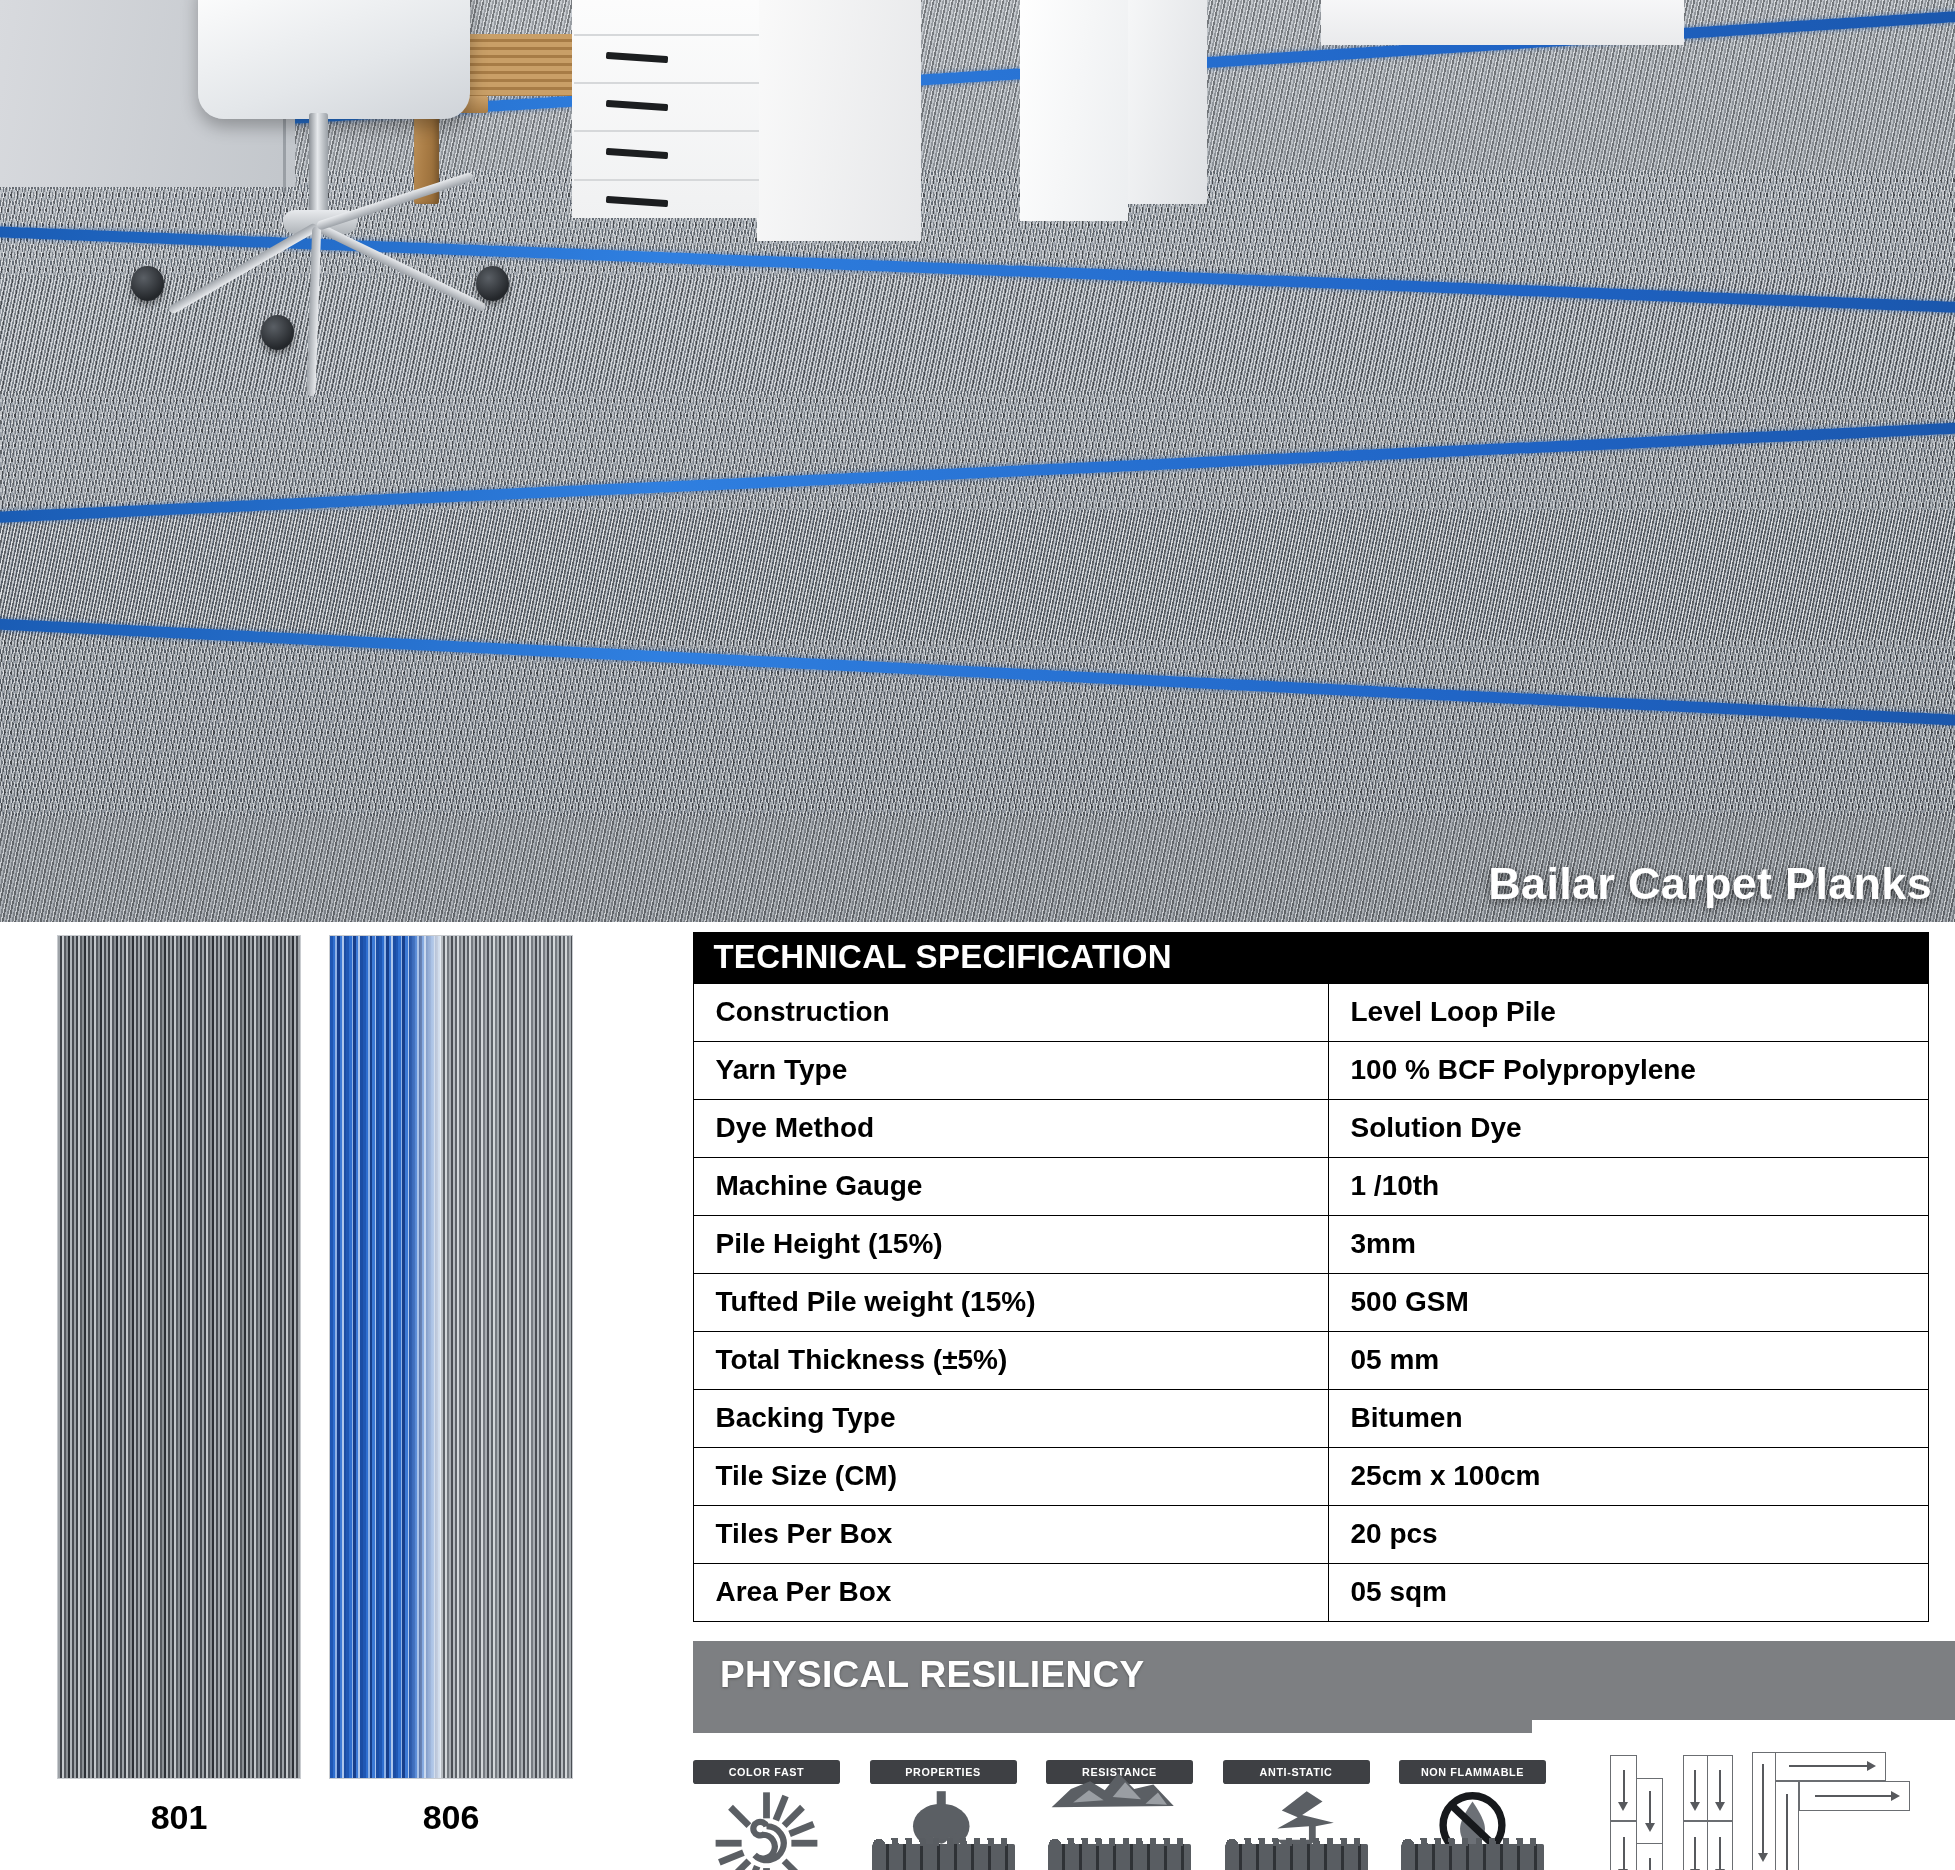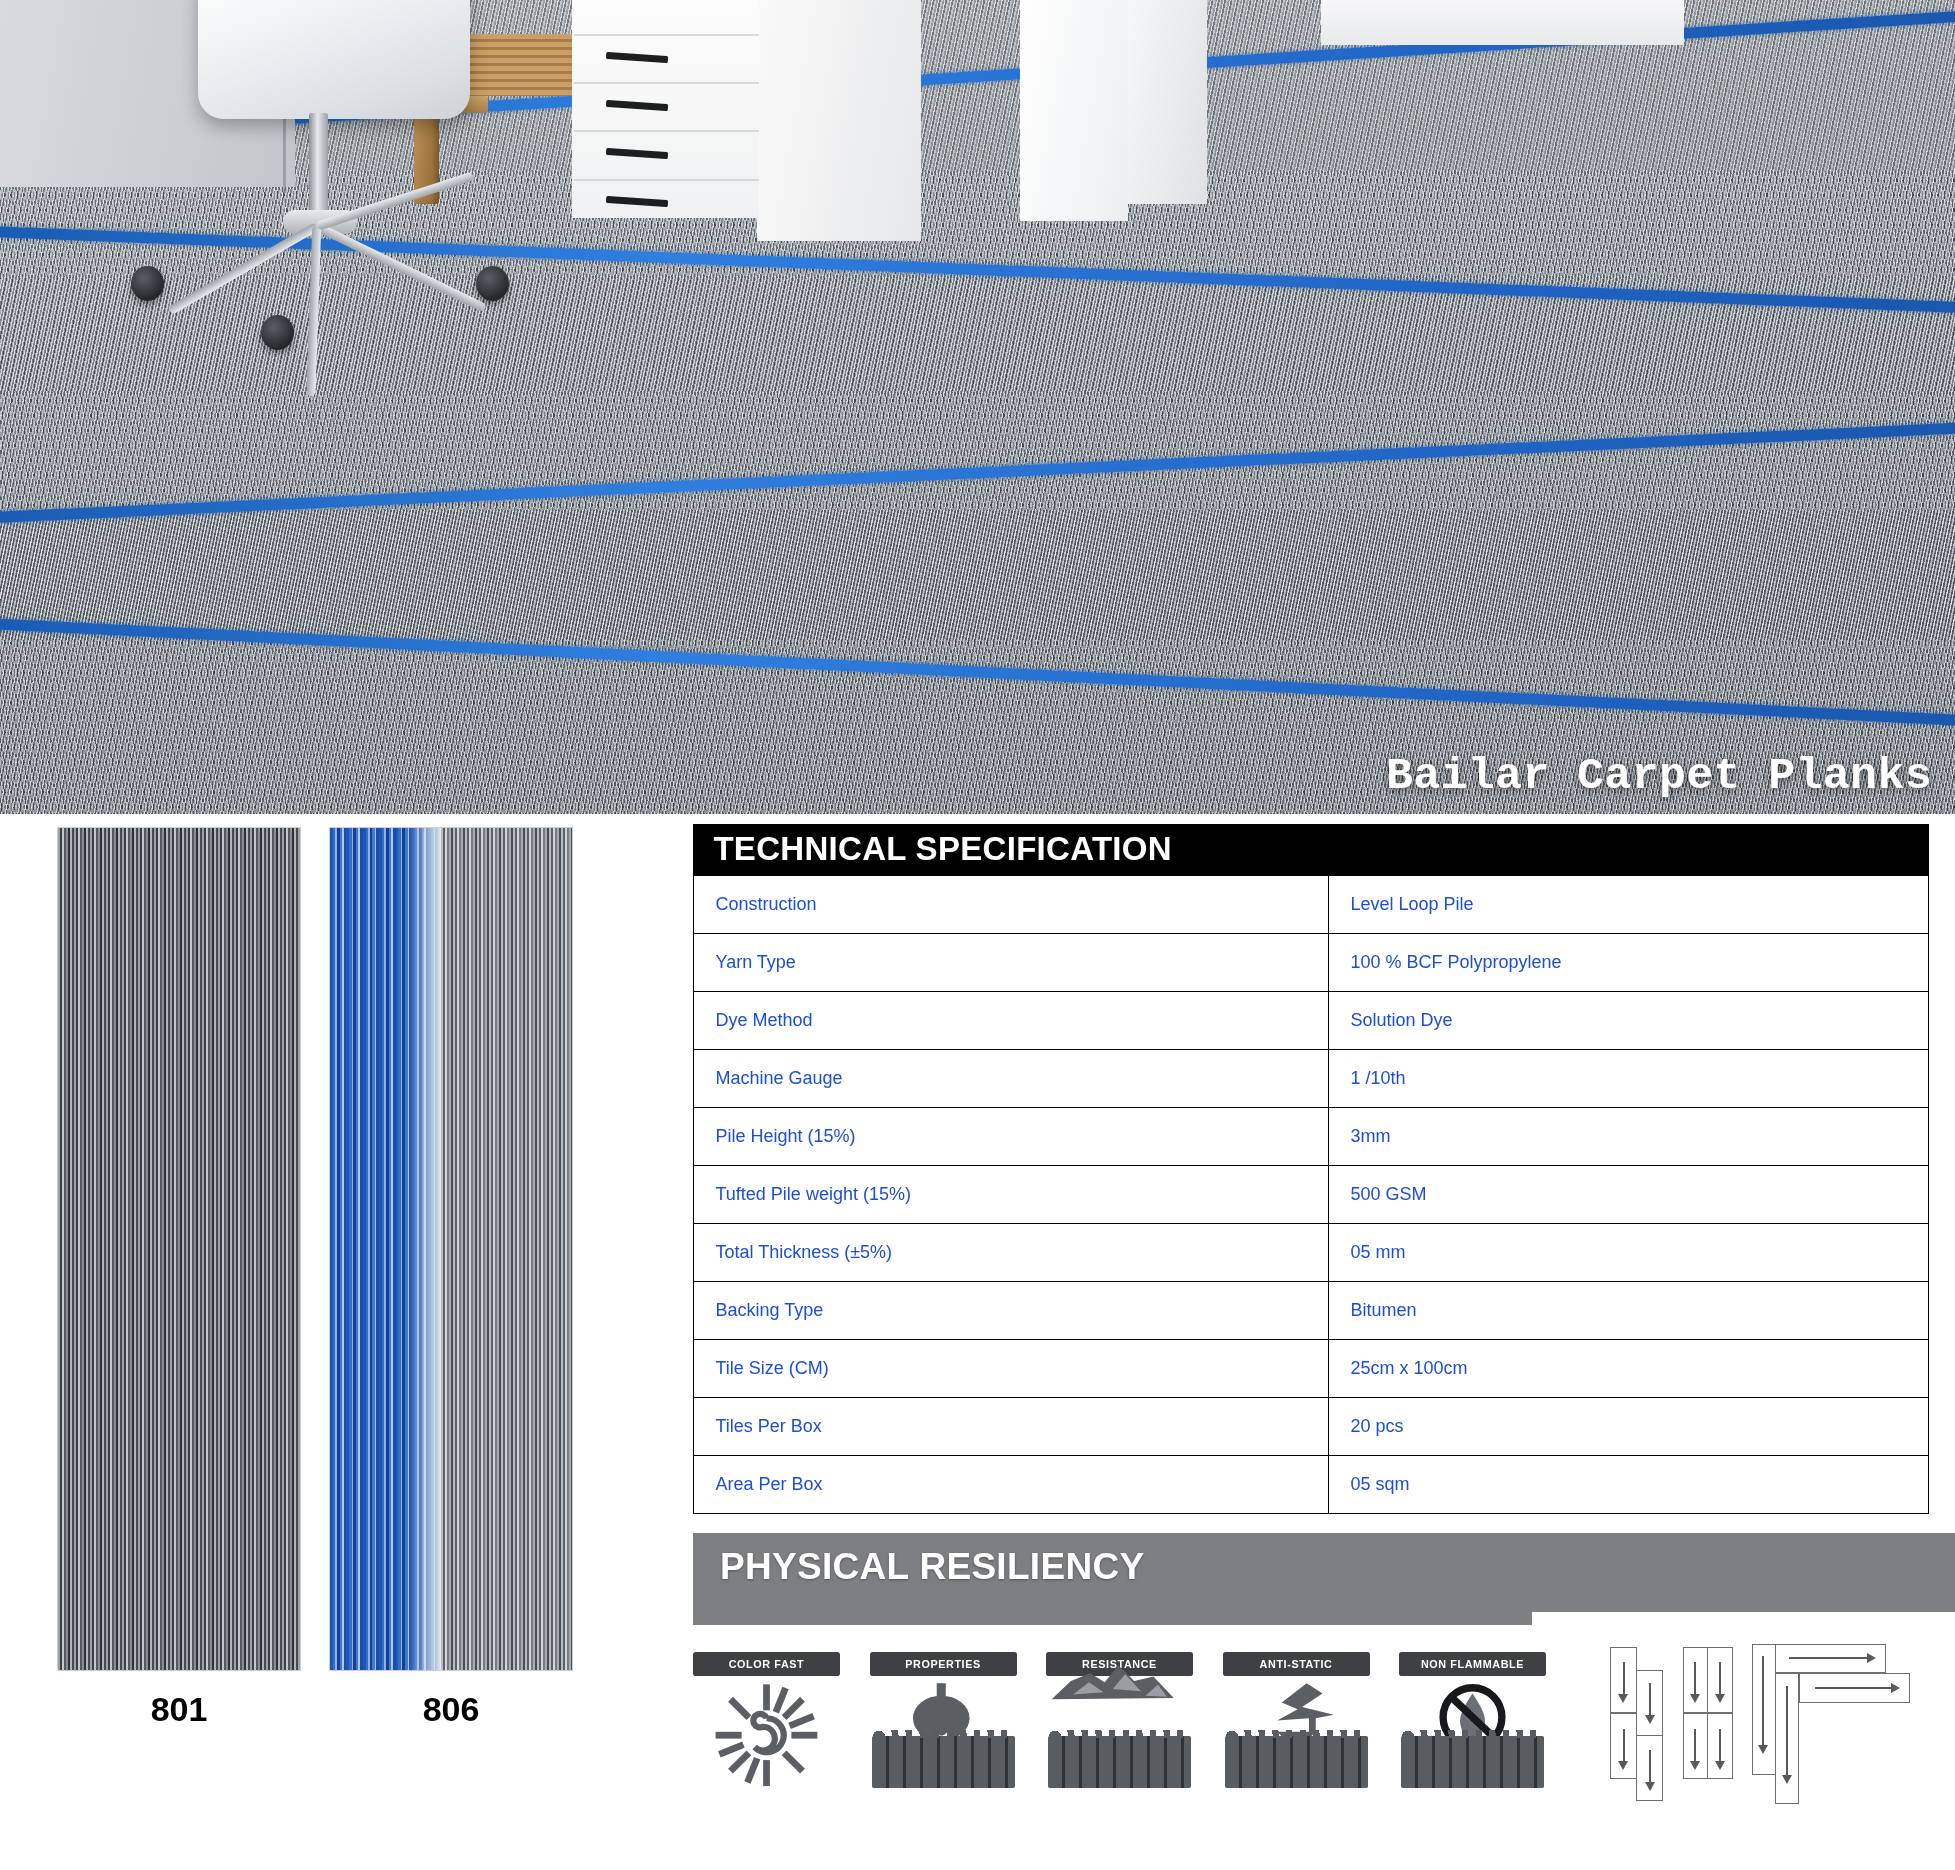--- a/index.html
+++ b/index.html
@@ -1,21 +1,21 @@
 <!DOCTYPE html>
 <html style="font-size:9px"><head>
 <meta charset="utf-8">
 <style>
   * { margin:0; padding:0; box-sizing:border-box; }
   html,body { width:1955px; height:1870px; background:#fff;
               font-family:"Liberation Sans", sans-serif; overflow:hidden; }
 
   
-  .hero { position:relative; width:1955px; height:814px; overflow:hidden;
-          background:#9aa0a6;font-family:Liberation Mono, monospace; }
+  .hero { position:relative; width:1955px; height:922px; overflow:hidden;
+          background:#9aa0a6; }
 
   .hero-floor { position:absolute; inset:0;
       background:
         repeating-linear-gradient(102deg, rgba(255,255,255,.50) 0 1.1px, rgba(0,0,0,.34) 1.1px 2.8px, rgba(255,255,255,.22) 2.8px 4.5px, rgba(0,0,0,.16) 4.5px 6.2px),
         linear-gradient(175deg,#b9bec4 0%, #a7adb4 25%, #9ba1a8 55%, #8f959c 100%);
   }
   
   .hb { position:absolute; left:-10%; width:125%;
         background:repeating-linear-gradient(var(--a), rgba(255,255,255,.45) 0 1.1px, rgba(20,22,26,.42) 1.1px 2.8px, rgba(255,255,255,.20) 2.8px 4.5px, rgba(60,64,70,.22) 4.5px 6.2px);
         mix-blend-mode:overlay; }
@@ -98,21 +98,21 @@
         #a8adb2 8px 9.6px,#4a4e54 9.6px 12px); }
   .swatch-code { margin-top:19px; text-align:center; font-size:34px; font-weight:bold; color:#000; }
 
   
   .spec { position:absolute; left:693px; top:10.2px; width:1236px; }
   .spec-head { background:#000; color:#fff; font-size:33px; font-weight:bold;
        padding:5.7px 0 6.8px 20.4px; letter-spacing:0.3px; }
   table.spec-table { border-collapse:collapse; width:100%; table-layout:fixed;
        border:1.7px solid #000; border-top:none; }
   table.spec-table td { border:1.7px solid #000; height:58px;
-       font-size:18px; font-weight:normal; color:#1d4ed8; padding:0 0 0 21.5px;
+       font-size:28px; font-weight:bold; color:#000000; padding:0 0 0 21.5px;
        vertical-align:middle; }
   td.k { width:635px; }
 
   
   .pp-wrap { position:absolute; left:693px; top:719px; width:1263px; height:95px; }
   .pp-bg   { position:absolute; left:0; top:0; width:100%; height:79px; background:#7d7f82; }
   .pp-bg2  { position:absolute; left:0; top:79px; width:839px; height:12.5px; background:#7d7f82; }
   .pp-text { position:absolute; left:27px; top:12.5px; color:#fff; font-size:37px;
        font-weight:bold; letter-spacing:0.3px; text-shadow:0 1.1px 2.8px rgba(0,0,0,.35); }
 

